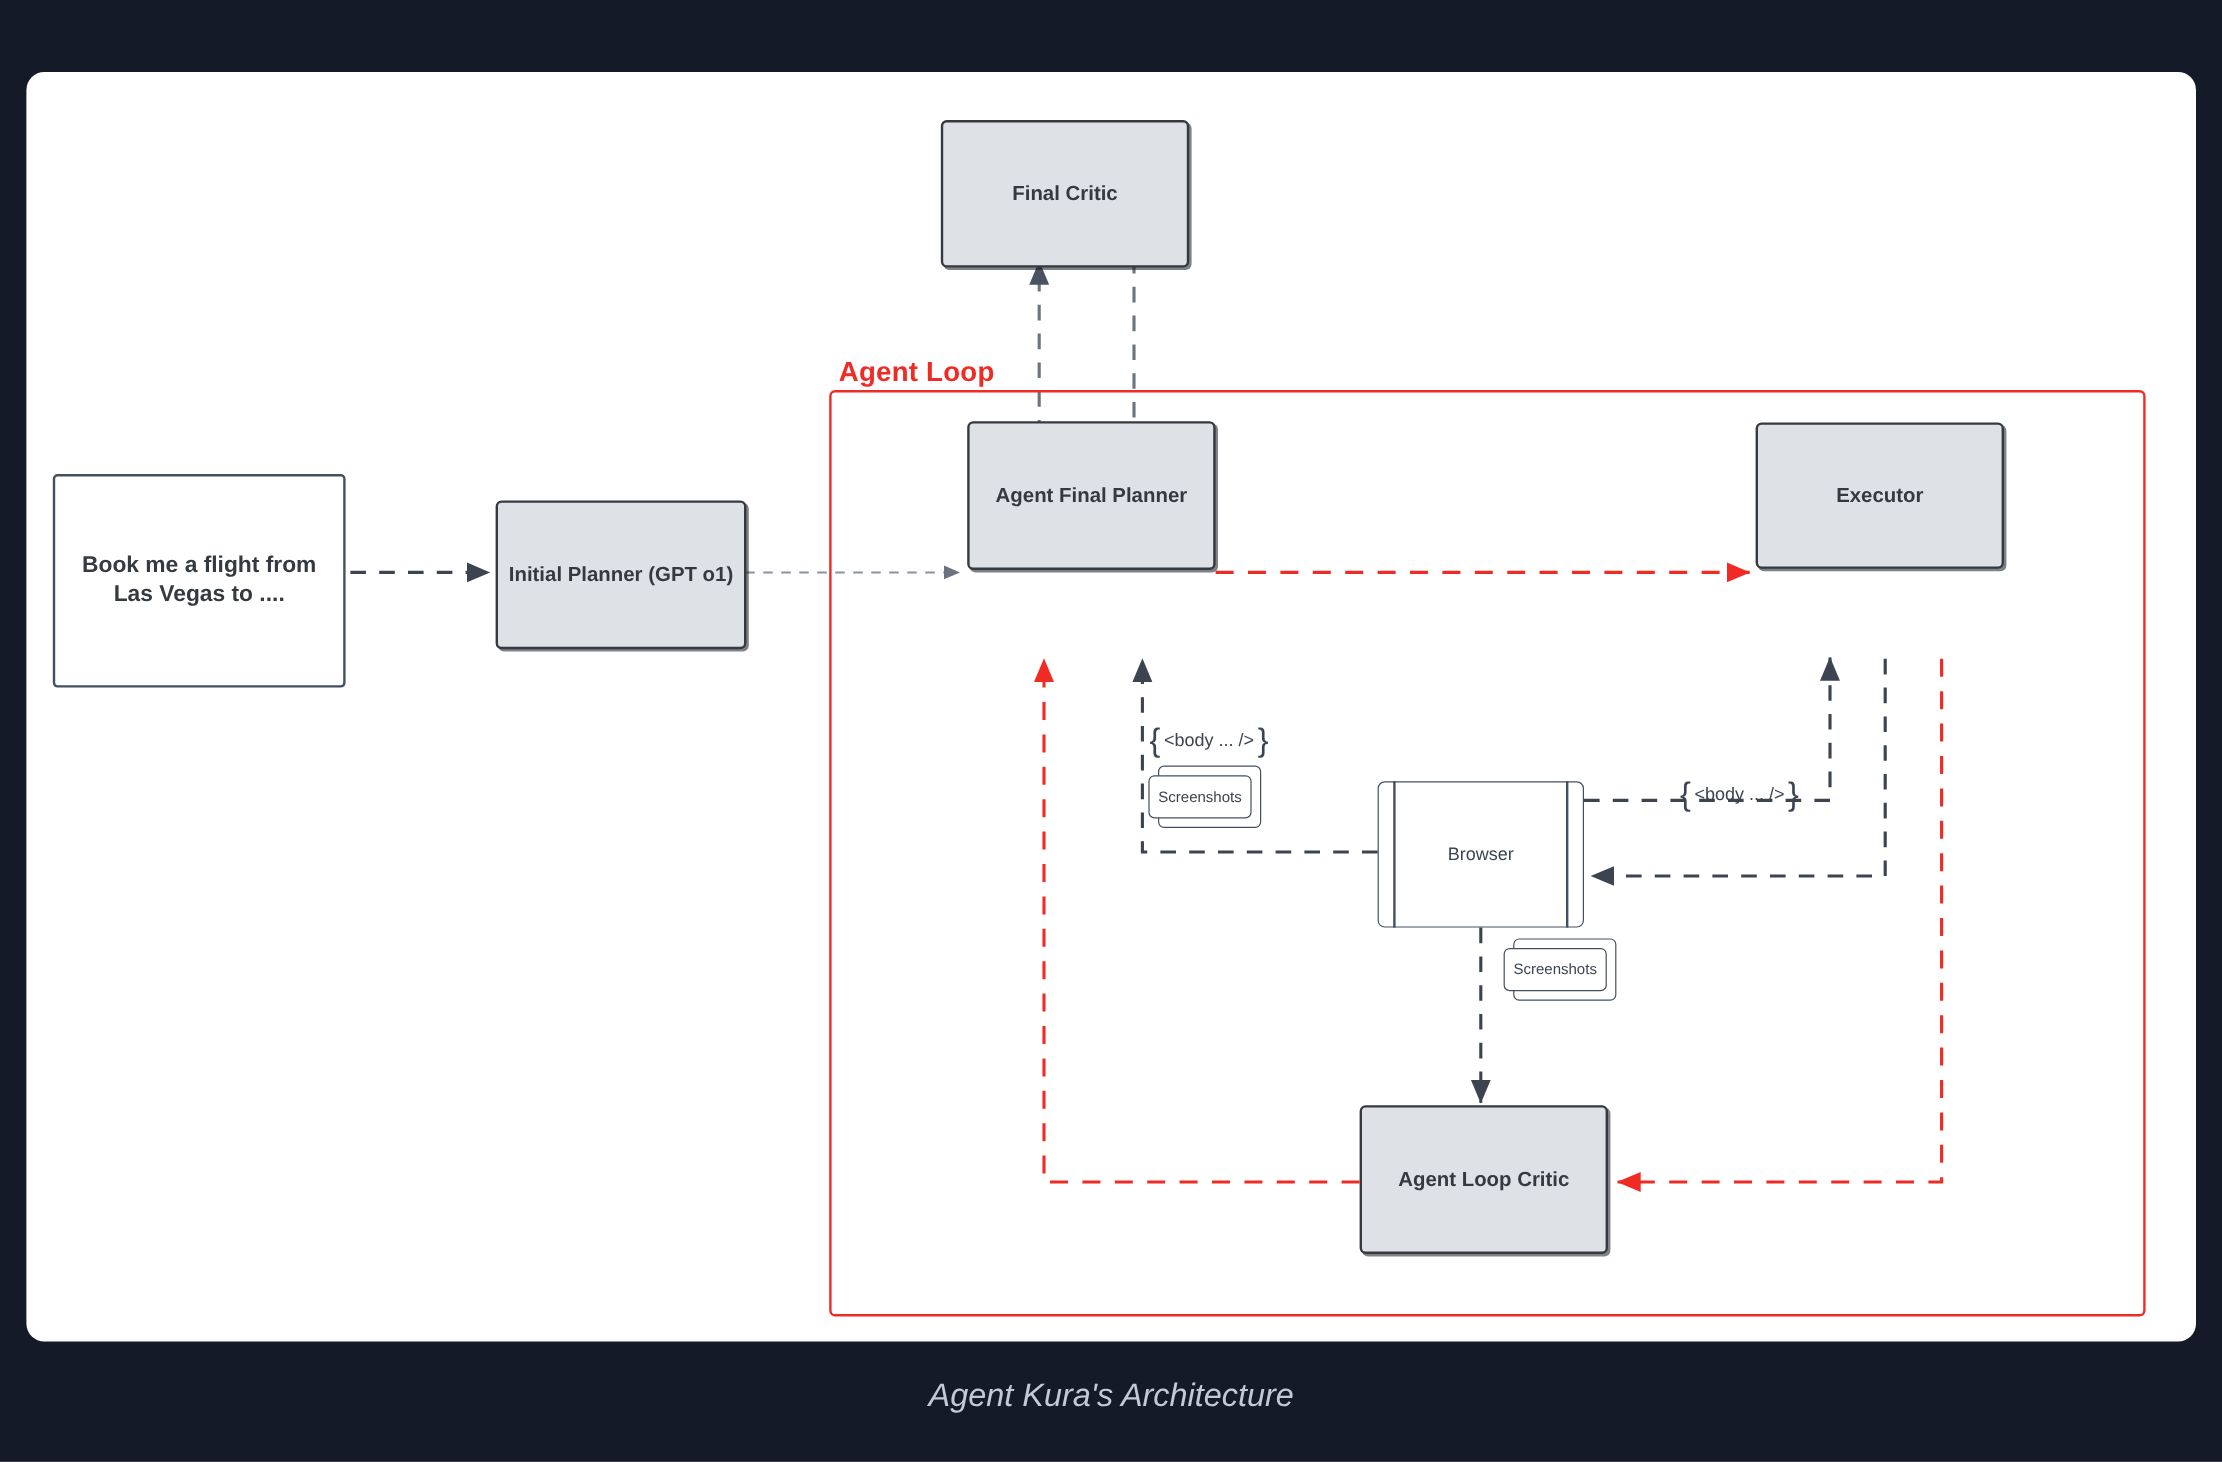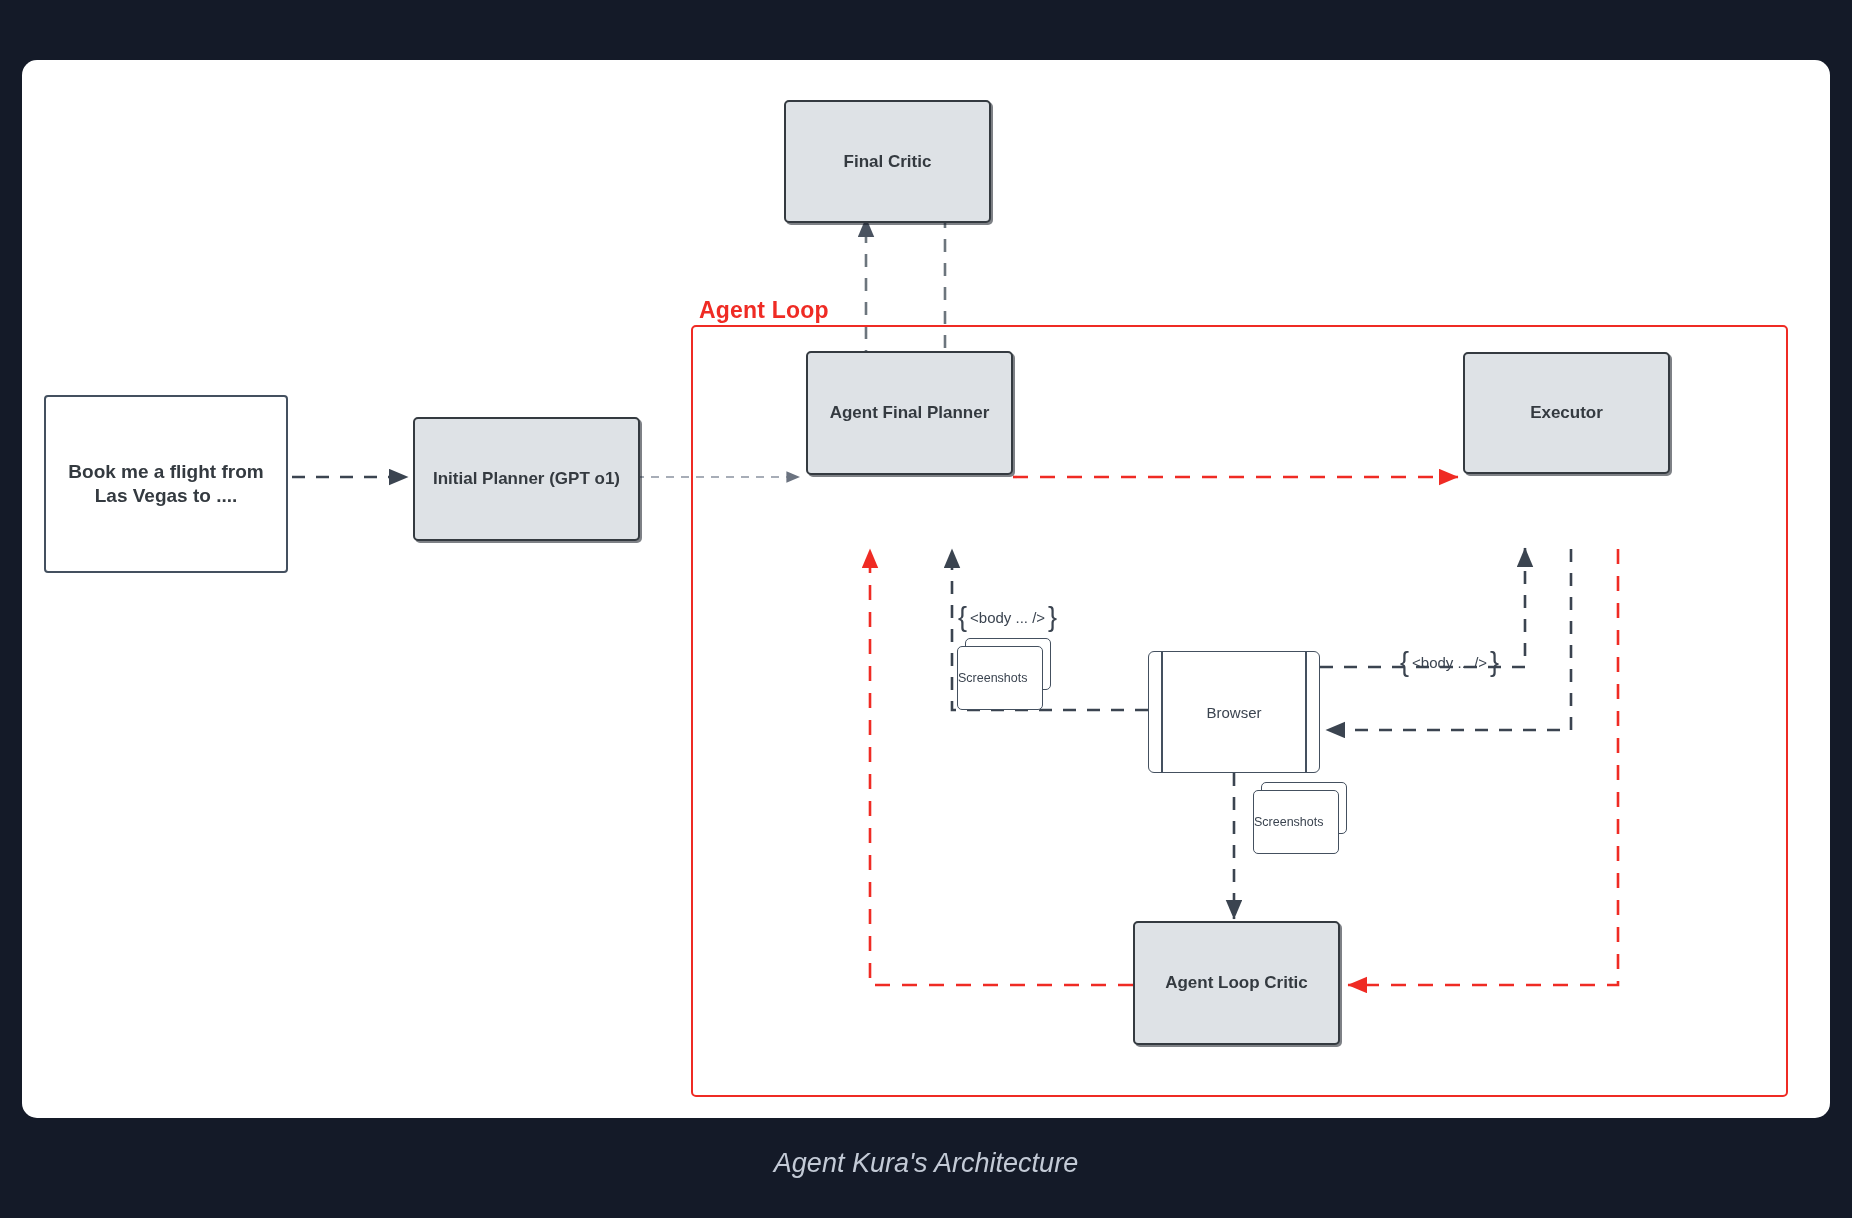--- a/index.html
+++ b/index.html
@@ -89,25 +89,25 @@
   .shots { position: absolute; }
   .shots .back {
     position: absolute; left: 8px; top: 0;
     width: 86px; height: 52px;
     background: #ffffff;
     border: 1.6px solid #44505f;
     border-radius: 5px;
   }
   .shots .front {
     position: absolute; left: 0; top: 8px;
-    width: 86px; height: 64px;
+    width: 86px; height: 36px;
     background: #ffffff;
     border: 1.6px solid #44505f;
     border-radius: 5px;
-    display: flex; align-items: center; justify-content: flex-start;
+    display: flex; align-items: center; justify-content: center;
     font-size: 12.5px; color: #3b4450;
   }
 
   
   .brace-label {
     position: absolute;
     font-size: 15px;
     color: #3b4450;
     white-space: nowrap;
     display: flex; align-items: center;
@@ -183,21 +183,21 @@
     <div id="agent-loop-box" style="left:669px; top:265px;"></div>
     <div id="agent-loop-label" style="left:677px; top:230px;">Agent Loop</div>
 
     <div class="node plain" style="left:22px; top:335px; width:244px; height:178px; font-size:19px; padding:0 4px;">
       <span>
         <span>Book me a flight from</span><br>
         <span>Las Vegas to ....</span>
       </span>
     </div>
 
-    <div class="node" style="left:391px; top:357px; width:227px; height:124px;">
+    <div class="node" style="left:391px; top:357px; width:209px; height:124px;">
       <span>Initial Planner (GPT o1)</span>
     </div>
 
     <div class="node" style="left:762px; top:24px; width:207px; height:123px;margin-top:16px;">
       <span>Final Critic</span>
     </div>
 
     <div class="node" style="left:784px; top:291px; width:207px; height:124px;">
       <span>Agent Final Planner</span>
     </div>

